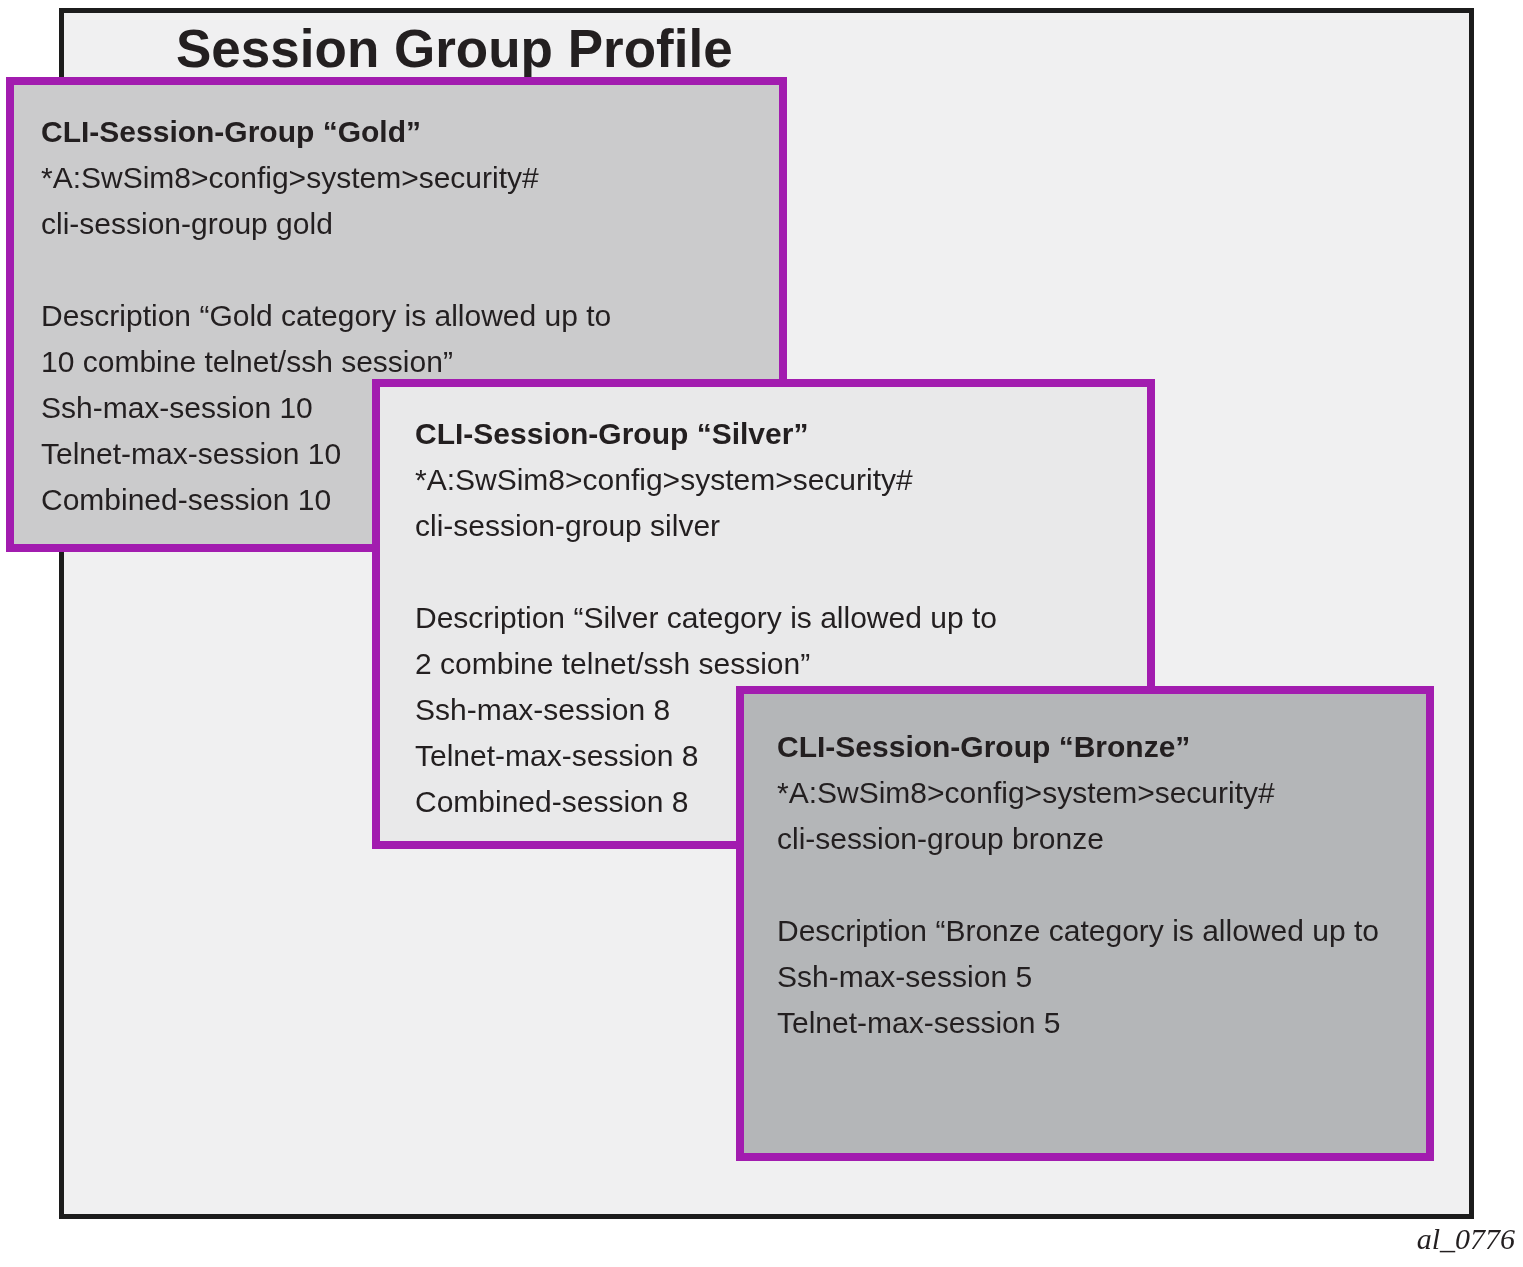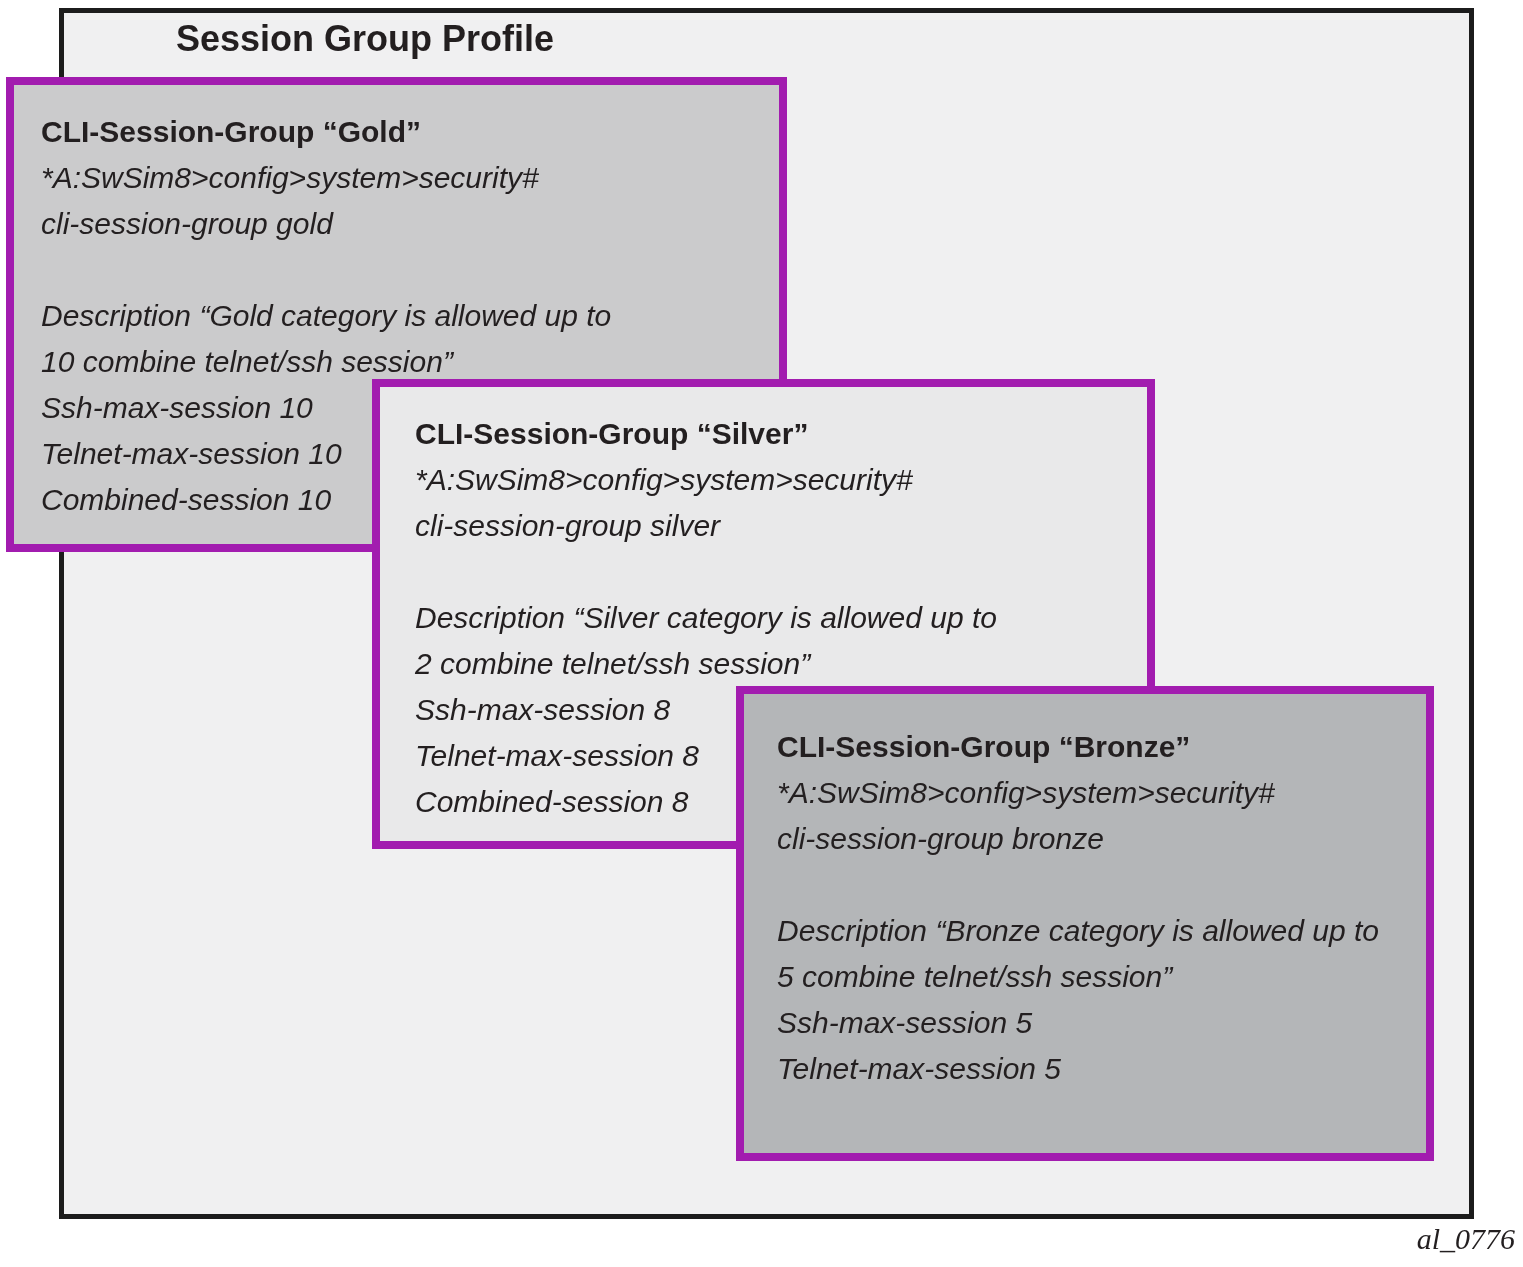--- a/index.html
+++ b/index.html
@@ -24,42 +24,41 @@
     height: 1211px;
     background: #f0f0f1;
     border: 5px solid #1c1c1c;
     box-sizing: border-box;
     z-index: 1;
   }
   .diagram-title {
     position: absolute;
     left: 176px;
     top: 18px;
-    font-size: 36px;
+    font-size: 53px;
     font-weight: bold;
     white-space: nowrap;
     z-index: 2;
   }
   .group-box {
     position: absolute;
     border: 8px solid #a21caf;
     box-sizing: border-box;
     font-size: 30px;
     line-height: 46px;
     color: #231f20;
   }
   .group-box .heading {
     font-weight: bold;
     white-space: nowrap;
     min-height: 46px;
   }
   .group-box .line {
     white-space: nowrap;
     min-height: 46px;
-    font-style: italic;
   }
   .box-gold {
     left: 6px;
     top: 77px;
     width: 781px;
     height: 475px;
     background: #cbcbcc;
     padding: 24px 18px 0 27px;
     z-index: 2;
   }
@@ -124,20 +123,19 @@
     <div class="line">Telnet-max-session 8</div>
     <div class="line">Combined-session 8</div>
   </div>
 
   <div class="group-box box-bronze">
     <div class="heading">CLI-Session-Group “Bronze”</div>
     <div class="line">*A:SwSim8&gt;config&gt;system&gt;security#</div>
     <div class="line">cli-session-group bronze</div>
     <div class="line"></div>
     <div class="line">Description “Bronze category is allowed up to</div>
-    <div class="line">5 combine telnet/ssh session”</div>
     <div class="line">Ssh-max-session 5</div>
     <div class="line">Telnet-max-session 5</div>
   </div>
 
   <div class="figure-label">al_0776</div>
 
 </div>
 
 </body></html>

